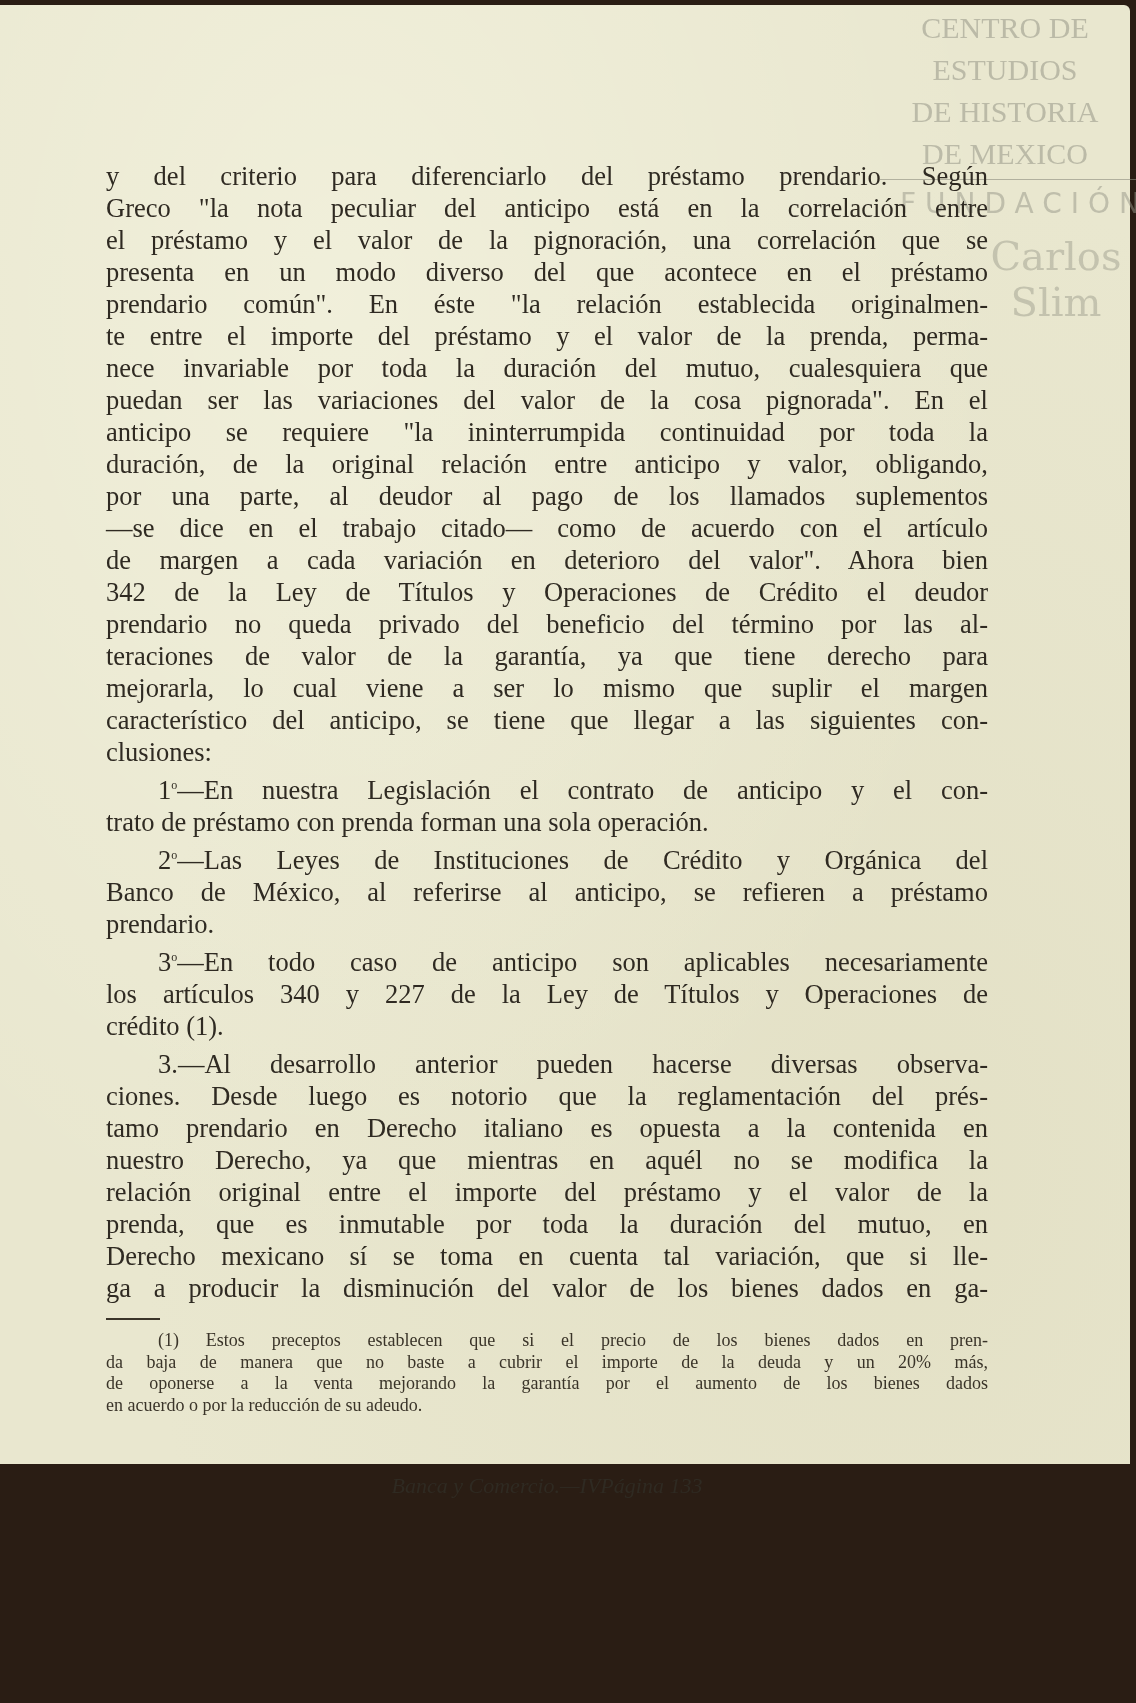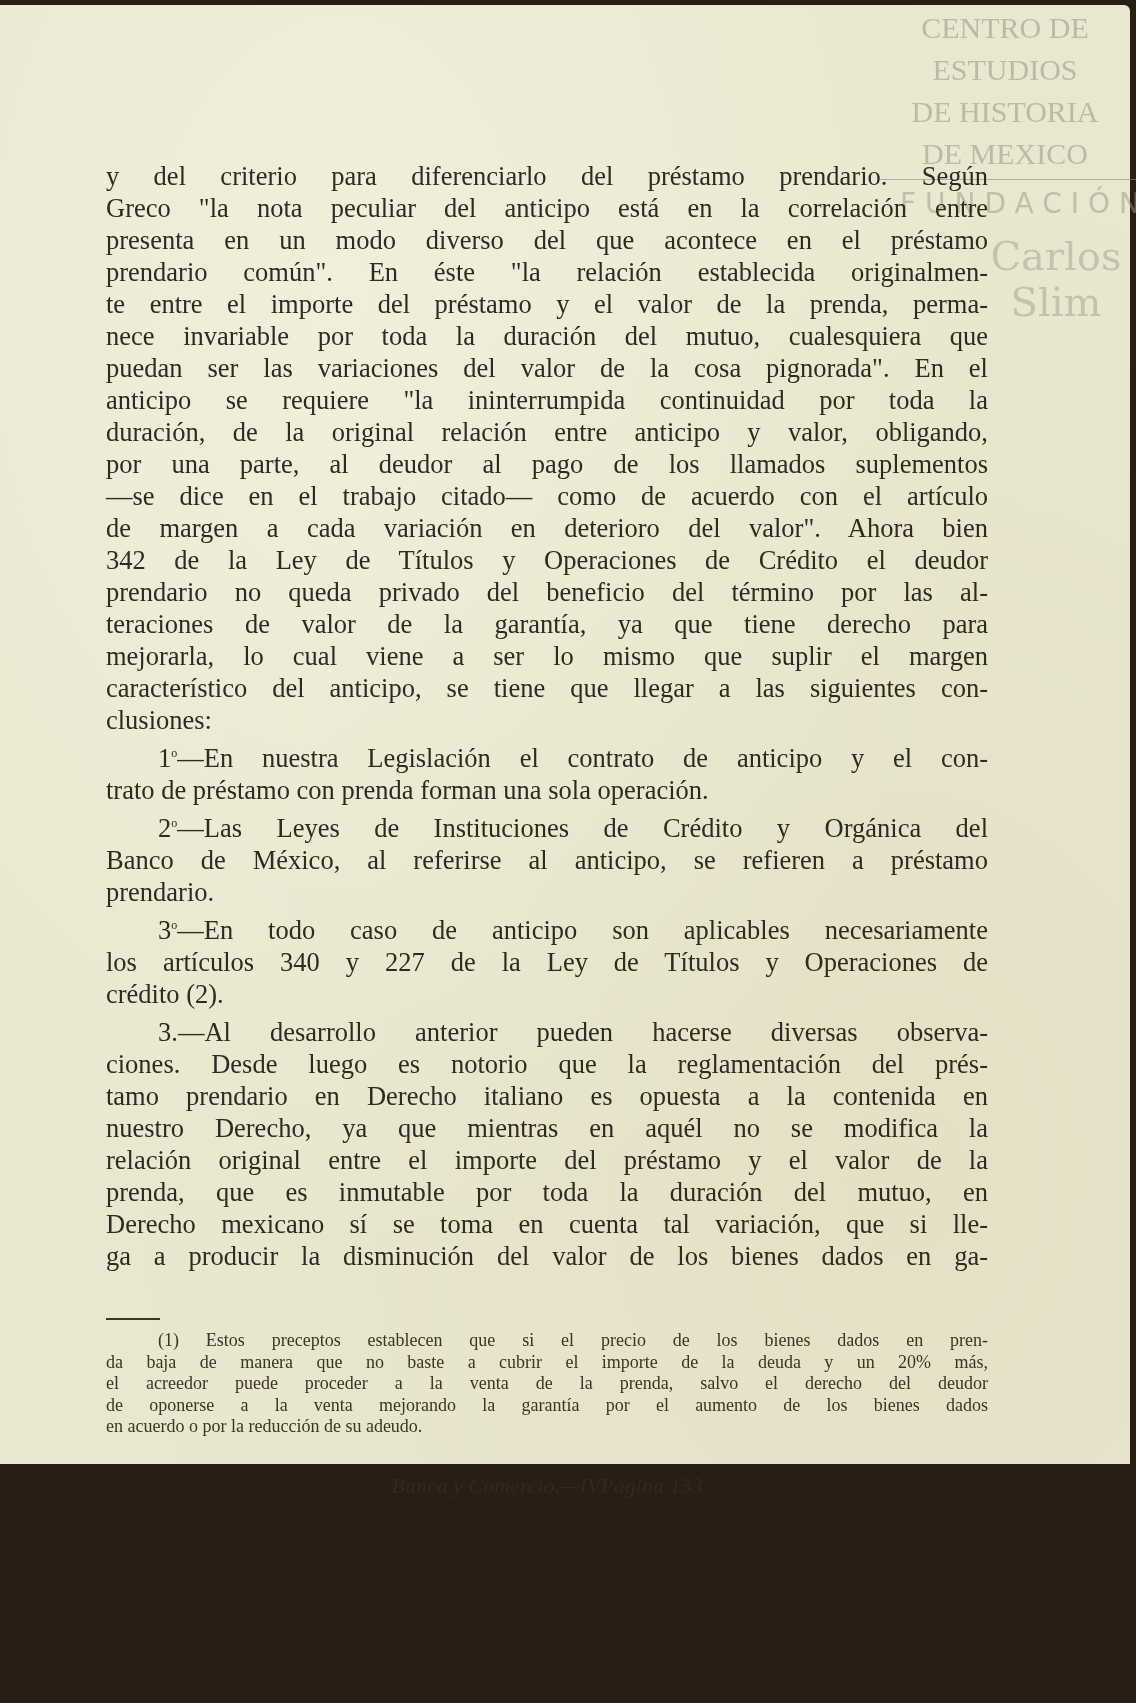--- a/index.html
+++ b/index.html
@@ -142,20 +142,21 @@
     <div class="wm-line">DE HISTORIA</div>
     <div class="wm-line">DE MEXICO</div>
     <div class="wm-rule"></div>
     <div class="wm-fund">FUNDACIÓN</div>
     <div class="wm-sign">Carlos Slim</div>
   </div>
 
   <div class="text-block">
     <span class="line">y del criterio para diferenciarlo del préstamo prendario. Según</span>
     <span class="line">Greco "la nota peculiar del anticipo está en la correlación entre</span>
+    <span class="line">el préstamo y el valor de la pignoración, una correlación que se</span>
     <span class="line">presenta en un modo diverso del que acontece en el préstamo</span>
     <span class="line">prendario común". En éste "la relación establecida originalmen-</span>
     <span class="line">te entre el importe del préstamo y el valor de la prenda, perma-</span>
     <span class="line">nece invariable por toda la duración del mutuo, cualesquiera que</span>
     <span class="line">puedan ser las variaciones del valor de la cosa pignorada". En el</span>
     <span class="line">anticipo se requiere "la ininterrumpida continuidad por toda la</span>
     <span class="line">duración, de la original relación entre anticipo y valor, obligando,</span>
     <span class="line">por una parte, al deudor al pago de los llamados suplementos</span>
     <span class="line">—se dice en el trabajo citado— como de acuerdo con el artículo</span>
     <span class="line">de margen a cada variación en deterioro del valor". Ahora bien</span>
@@ -171,39 +172,38 @@
     <span class="line last">trato de préstamo con prenda forman una sola operación.</span>
 
     <div class="para-gap"></div>
     <span class="line indent"><span>2</span><sup>o</sup><span>—Las Leyes de Instituciones de Crédito y Orgánica del</span></span>
     <span class="line">Banco de México, al referirse al anticipo, se refieren a préstamo</span>
     <span class="line last">prendario.</span>
 
     <div class="para-gap"></div>
     <span class="line indent"><span>3</span><sup>o</sup><span>—En todo caso de anticipo son aplicables necesariamente</span></span>
     <span class="line">los artículos 340 y 227 de la Ley de Títulos y Operaciones de</span>
-    <span class="line last">crédito (2).</span>
+    <span class="line last">crédito (1).</span>
 
     <div class="para-gap"></div>
     <span class="line indent">3.—Al desarrollo anterior pueden hacerse diversas observa-</span>
     <span class="line">ciones. Desde luego es notorio que la reglamentación del prés-</span>
     <span class="line">tamo prendario en Derecho italiano es opuesta a la contenida en</span>
     <span class="line">nuestro Derecho, ya que mientras en aquél no se modifica la</span>
     <span class="line">relación original entre el importe del préstamo y el valor de la</span>
     <span class="line">prenda, que es inmutable por toda la duración del mutuo, en</span>
     <span class="line">Derecho mexicano sí se toma en cuenta tal variación, que si lle-</span>
     <span class="line">ga a producir la disminución del valor de los bienes dados en ga-</span>
   </div>
 
   <div class="footnote-rule"></div>
 
   <div class="footnote">
     <span class="line indent">(1)  Estos preceptos establecen que si el precio de los bienes dados en pren-</span>
     <span class="line">da baja de manera que no baste a cubrir el importe de la deuda y un 20% más,</span>
-    <span class="line">el acreedor puede proceder a la venta de la prenda, salvo el derecho del deudor</span>
     <span class="line">de oponerse a la venta mejorando la garantía por el aumento de los bienes dados</span>
     <span class="line last">en acuerdo o por la reducción de su adeudo.</span>
   </div>
 
   <div class="footer">
     <span>Banca y Comercio.—IV</span>
     <span>Página 133</span>
   </div>
 
 </div>

